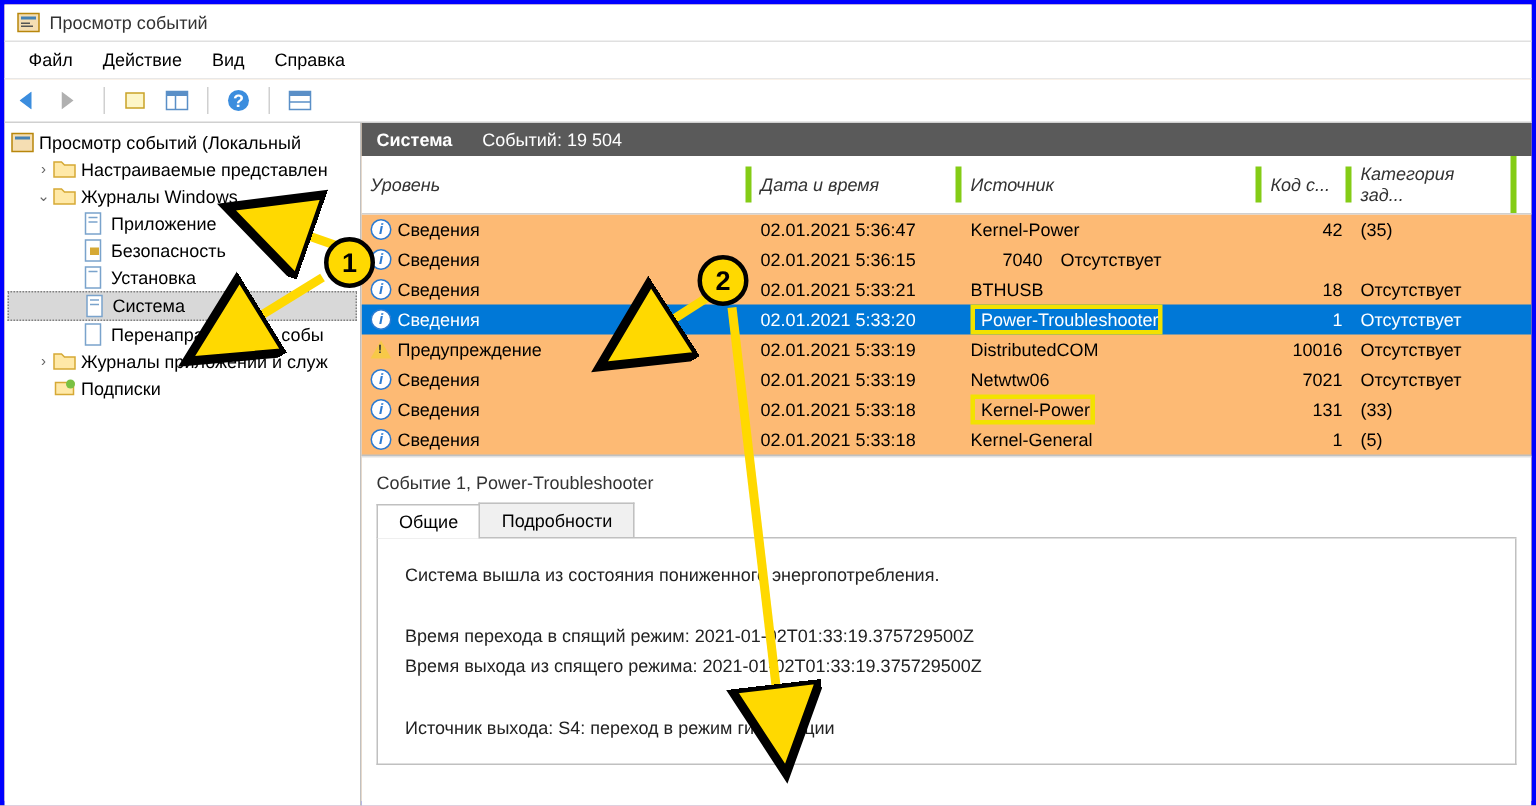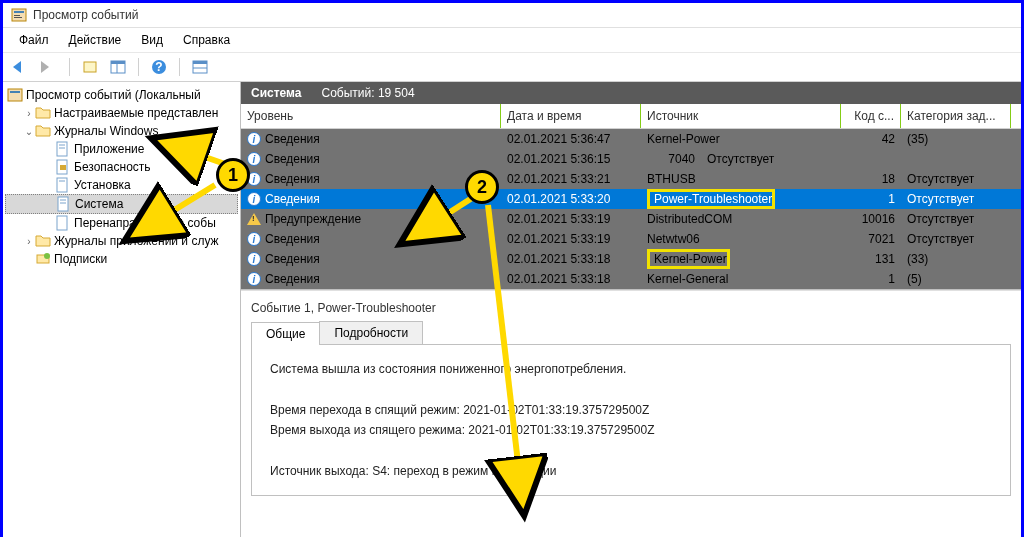--- a/index.html
+++ b/index.html
@@ -1,17 +1,17 @@
 <!DOCTYPE html>
 <html><head>
 <meta charset="utf-8">
 <style>
 * { margin: 0; padding: 0; box-sizing: border-box; font-family: 'Segoe UI', Tahoma, sans-serif; font-size: 12px; }
 body { background: #fff; width: 1024px; height: 537px; overflow: hidden; position: relative; }
-.outer-frame { border: 3px solid #0000ff; width: 1024px; height: 537px; position: relative; background: #737373; }
+.outer-frame { border: 3px solid #0000ff; width: 1024px; height: 537px; position: relative; background: #fdba74; }
 
 
 .titlebar { display: flex; align-items: center; padding: 4px 8px; background: #fff; border-bottom: 1px solid #e0e0e0; }
 .titlebar .app-icon { width: 16px; height: 16px; margin-right: 6px; display: inline-block; }
 .titlebar .title { color: #333; }
 
 
 .menubar { display: flex; padding: 2px 6px; background: #fff; border-bottom: 1px solid #e8e8e8; }
 .menubar .menu-item { padding: 3px 10px; cursor: default; }
 
@@ -35,29 +35,29 @@
 .tree-icon { width: 16px; height: 16px; display: inline-flex; margin-right: 3px; align-items: center; justify-content: center; }
 
 
 .pane-header { background: #5a5a5a; color: #fff; padding: 4px 10px; display: flex; align-items: center; gap: 20px; }
 .pane-header .htitle { font-weight: bold; }
 
 
 .grid { flex: 0 0 auto; border-bottom: 1px solid #c0c0c0; }
 .grid-header, .grid-row { display: flex; align-items: center; }
 .grid-header { background: #fff; border-bottom: 1px solid #d0d0d0; }
-.grid-header .gh { padding: 5px 6px; border-right: 1px solid #84cc16; color: #333; }
+.grid-header .gh { padding: 5px 6px; border-right: 4px solid #84cc16; color: #333; font-style: italic; }
 .grid-row { padding: 0; border-bottom: 0; height: 20px; }
 .grid-row .gc { padding: 2px 6px; overflow: hidden; text-overflow: ellipsis; white-space: nowrap; display: flex; align-items: center; gap: 4px; }
 .grid-row.selected { background: #0078d7; color: #fff; }
 .grid-row.selected .gc { color: #fff; }
 .c-level { width: 260px; }
 .c-date { width: 140px; }
 .c-src { width: 200px; }
-.c-code { width: 60px; text-align: right; justify-content: flex-end; }
+.c-code { width: 60px; text-align: left; justify-content: flex-end; }
 .c-cat { width: 110px; }
 .ico-i { width: 14px; height: 14px; border-radius: 50%; background: #fff; border: 1px solid #2a7ad1; display: inline-flex; align-items: center; justify-content: center; color: #2a7ad1; font-size: 10px; font-weight: bold; font-style: italic; }
 .ico-w { width: 0; height: 0; border-left: 7px solid transparent; border-right: 7px solid transparent; border-bottom: 12px solid #f7c948; display: inline-block; position: relative; }
 .ico-w::after { content: "!"; position: absolute; left: -2px; top: 1px; font-size: 8px; font-weight: bold; color: #333; }
 
 
 .hl { border: 3px solid #f2e200; position: relative; padding-left: 4px; }
 
 
 .detail-pane { flex: 1; padding: 6px 10px; background: #fff; border-top: 1px solid #e0e0e0; }

